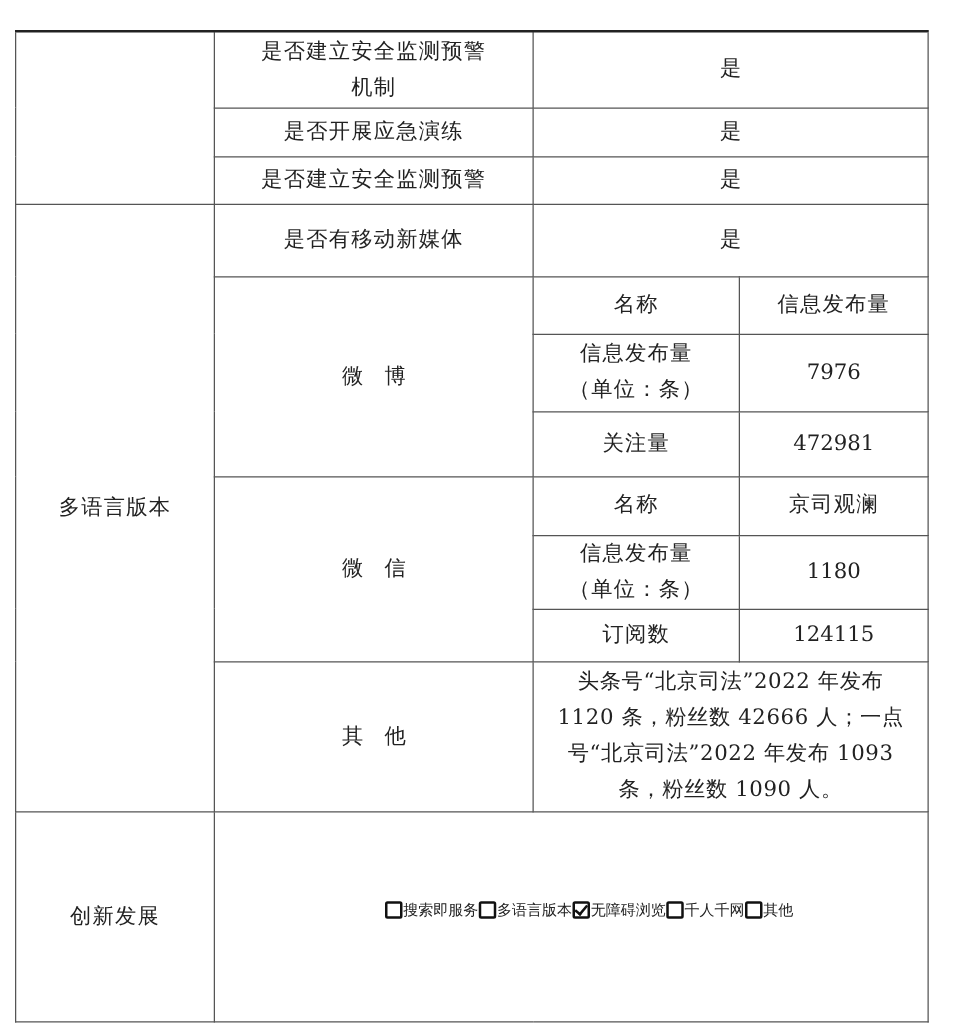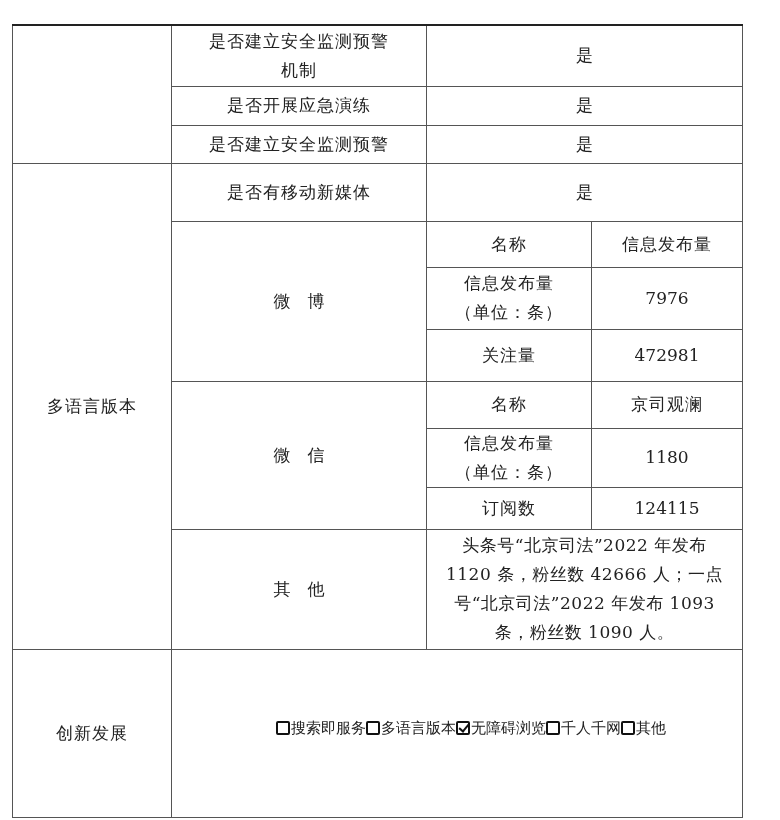--- a/index.html
+++ b/index.html
@@ -5,21 +5,21 @@
   html, body { margin: 0; padding: 0; background: #ffffff; }
   body { width: 780px; height: 820px; position: relative; overflow: hidden;
          font-family: "DejaVu Serif", "Liberation Serif", serif; color: #222; }
   table { position: absolute; left: 12px; top: 24px; border-collapse: collapse;
           table-layout: fixed; width: 730px; }
   td { border: 1.5px solid #555; text-align: center; vertical-align: middle;
        font-size: 17px; line-height: 29px; padding: 0 6px; }
   table { border-top: 2px solid #222; }
   .wide { letter-spacing: 1px; }
   .other-text { font-size: 17px; line-height: 29px; letter-spacing: 0.5px; }
-  .checks { display: flex; align-items: center; justify-content: center; font-size: 15px; white-space: nowrap; margin-top: -10px; padding-left: 28px; }
+  .checks { display: flex; align-items: center; justify-content: center; font-size: 12px; white-space: nowrap; margin-top: -10px; padding-left: 28px; }
   .cb { display: inline-block; width: 14px; height: 14px; border: 2.5px solid #111; border-radius: 2px;
         position: relative; box-sizing: border-box; margin-right: 1px; }
   .cb.checked::after { content: ""; position: absolute; left: 2.5px; top: -1px; width: 4px; height: 8px;
         border-right: 2.5px solid #111; border-bottom: 2.5px solid #111; transform: rotate(40deg); }
   .opt { display: inline-flex; align-items: center; }
 </style>
 </head>
 <body>
 
 <table>

